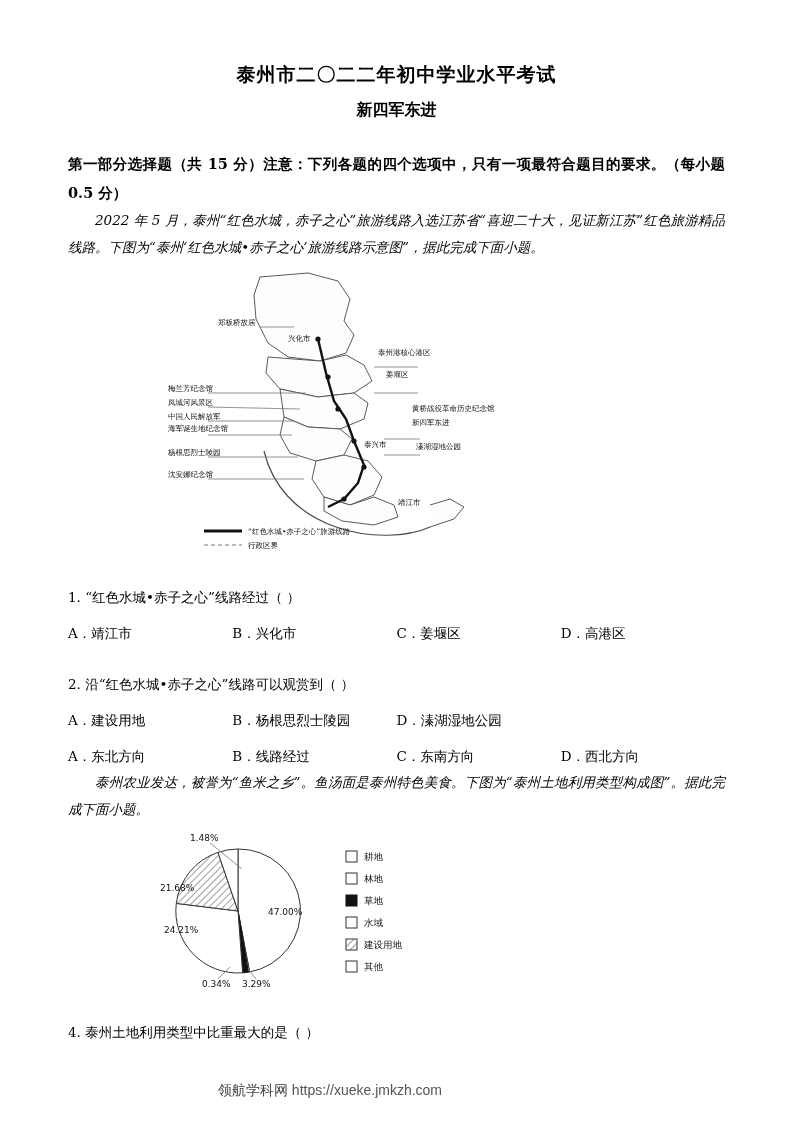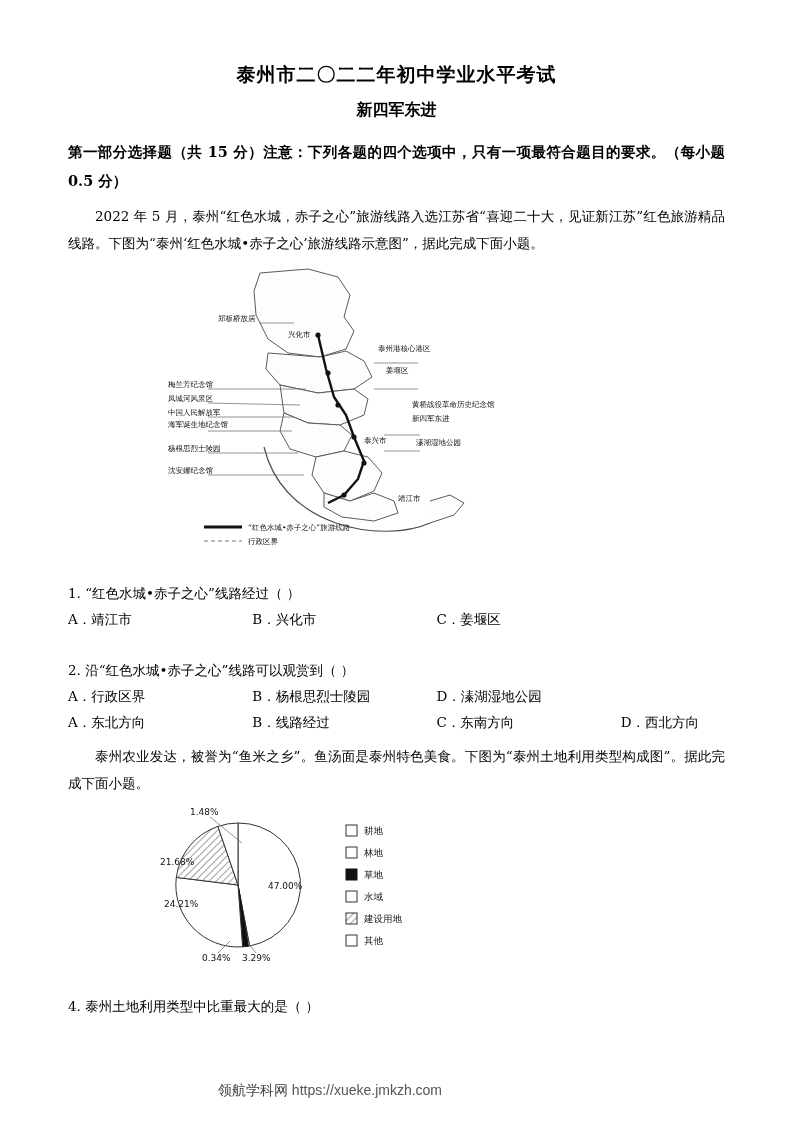--- a/index.html
+++ b/index.html
@@ -31,45 +31,45 @@
     text-align: center;
     font-size: 16px;
     font-weight: bold;
     margin: 12px 0 0 0;
     font-family: "DejaVu Serif", serif;
   }
   .section-head {
     font-size: 14.5px;
     font-weight: bold;
     line-height: 2.0;
-    margin-top: 16px;
+    margin-top: 28px;
     text-align: justify;
     font-family: "DejaVu Serif", serif;
   }
   .para {
     font-size: 13.5px;
     line-height: 2.0;
     text-indent: 2em;
     text-align: justify;
-    margin-top: 8px;
-    font-family: "DejaVu Serif", serif;
+    margin-top: 0;
+    font-family: "DejaVu Serif", serif;
+    font-style: italic;
   }
   .q-stem {
     font-size: 13.5px;
     line-height: 1.9;
     margin-top: 26px;
     font-family: "DejaVu Serif", serif;
   }
   .opts {
     display: flex;
     font-size: 13.5px;
     line-height: 1.9;
-    margin-top: 0;
-    font-family: "DejaVu Serif", serif;
-    gap: 20px;
+    margin-top: 10px;
+    font-family: "DejaVu Serif", serif;
   }
   .opts > div { flex: 0 0 25%; }
 
   
   .map-wrap {
     position: relative;
     width: 420px;
     height: 290px;
     margin: 8px 0 0 100px;
   }
@@ -181,28 +181,29 @@
   </div>
 
   <div class="q-stem">
     <span>1.</span>
     <span>“红色水城•赤子之心”线路经过（      ）</span>
   </div>
   <div class="opts">
     <div>A．靖江市</div>
     <div>B．兴化市</div>
     <div>C．姜堰区</div>
+    <div>D．高港区</div>
   </div>
 
   <div class="q-stem">
     <span>2.</span>
     <span>沿“红色水城•赤子之心”线路可以观赏到（      ）</span>
   </div>
   <div class="opts">
-    <div>A．行政区界</div>
+    <div>A．建设用地</div>
     <div>B．杨根思烈士陵园</div>
     <div>D．溱湖湿地公园</div>
   </div>
 
   <div class="opts">
     <div>A．东北方向</div>
     <div>B．线路经过</div>
     <div>C．东南方向</div>
     <div>D．西北方向</div>
   </div>

